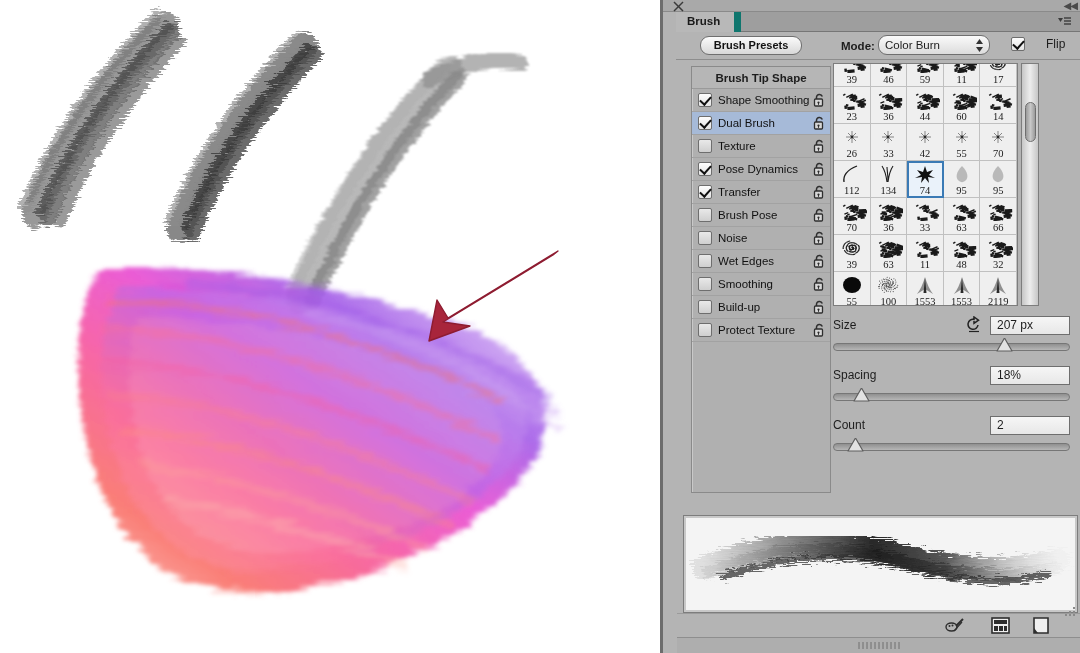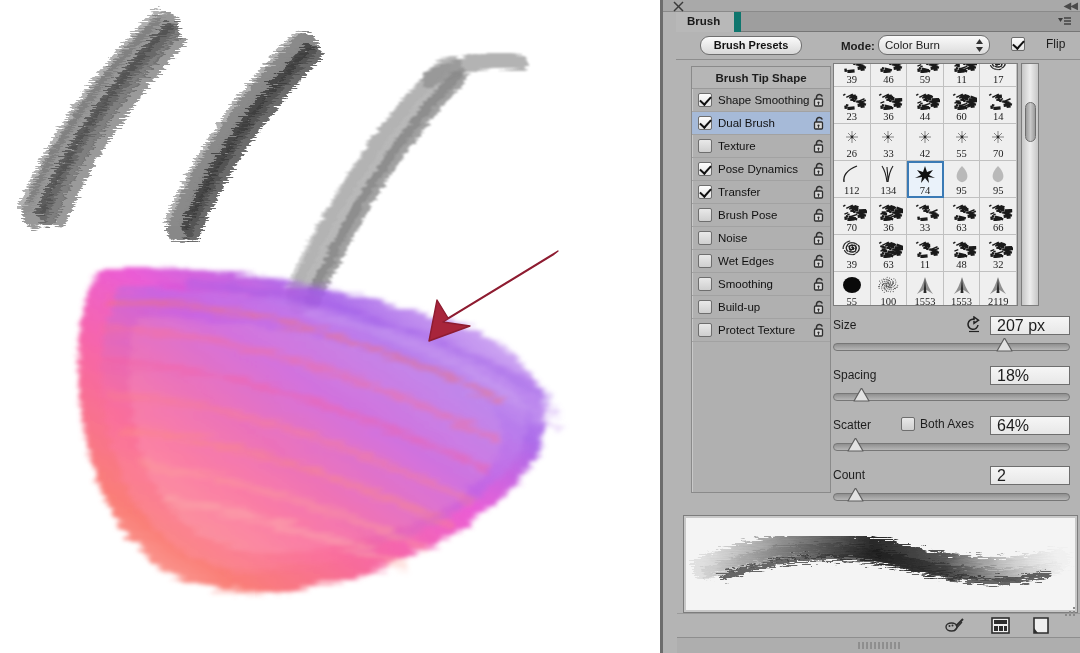--- a/index.html
+++ b/index.html
@@ -186,21 +186,21 @@
   .sliders {
     position: absolute; left: 170px; top: 316px; width: 245px;
   }
   .srow { position: relative; height: 50px; }
   .slabel { position: absolute; left: 0; top: 2px; font-size: 12px; }
   .sfield {
     position: absolute; right: 8px; top: 0px;
     width: 80px; height: 19px;
     background: linear-gradient(#f6f6f6,#e7e7e7);
     border: 1px solid #6e6e6e;
-    font-size: 16px; padding-left: 6px; line-height: 17px;
+    font-size: 12px; padding-left: 6px; line-height: 17px;
     cursor: text;
   }
   .track {
     position: absolute; left: 0; right: 8px; top: 27px; height: 8px;
     background: linear-gradient(#8f8f8f,#b6b6b6);
     border: 1px solid #767676; border-radius: 4px;
   }
   .knob {
     position: absolute; top: 22px; width: 17px; height: 14px;
     cursor: pointer;
@@ -1602,32 +1602,20 @@
         </div>
         <div class="srow">
           <div class="slabel">Spacing</div>
           <div class="sfield">18%</div>
           <div class="track"></div>
           <svg class="knob" style="left:20.43px" viewBox="0 0 17 14">
             <path d="M8.5 0 L16 13 L1 13 Z" fill="#e2e2e2" stroke="#5f5f5f" stroke-width="1.2" stroke-linejoin="round"></path>
           </svg>
         </div>
         <div class="srow">
-          <div class="slabel">Scatter</div>
-          <div class="bothaxes">
-            <div class="cb empty"></div>
-            <span>Both Axes</span>
-          </div>
-          <div class="sfield">64%</div>
-          <div class="track"></div>
-          <svg class="knob" style="left:13.620000000000001px" viewBox="0 0 17 14">
-            <path d="M8.5 0 L16 13 L1 13 Z" fill="#e2e2e2" stroke="#5f5f5f" stroke-width="1.2" stroke-linejoin="round"></path>
-          </svg>
-        </div>
-        <div class="srow">
           <div class="slabel">Count</div>
           <div class="sfield">2</div>
           <div class="track"></div>
           <svg class="knob" style="left:13.620000000000001px" viewBox="0 0 17 14">
             <path d="M8.5 0 L16 13 L1 13 Z" fill="#e2e2e2" stroke="#5f5f5f" stroke-width="1.2" stroke-linejoin="round"></path>
           </svg>
         </div>
       </div>
 
     <div class="previewbox">

